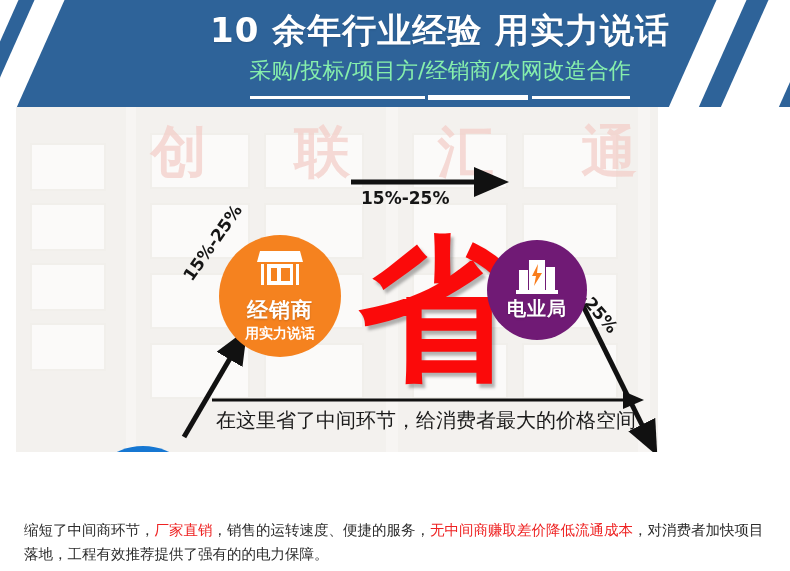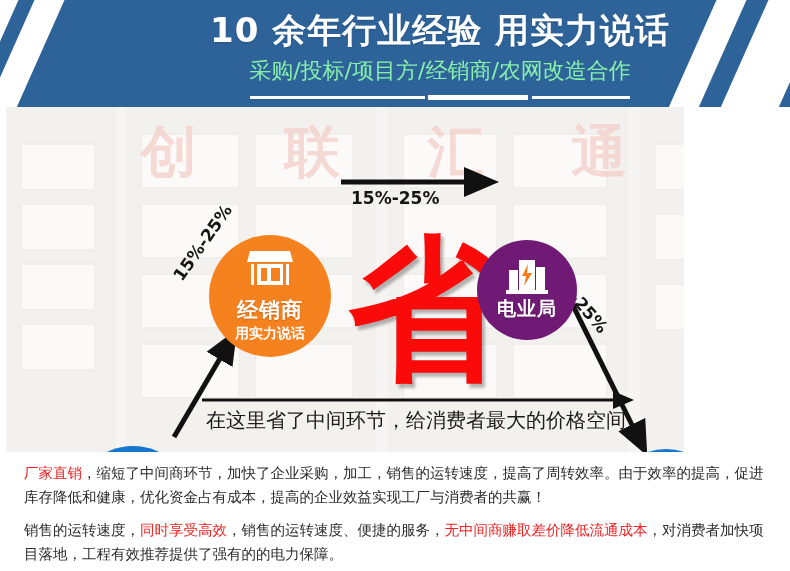--- a/index.html
+++ b/index.html
@@ -34,22 +34,22 @@
     color:#86efac;font-size:22px;letter-spacing:0px;white-space:nowrap;
   }
   .rule-wrap{position:absolute;left:0;top:94px;width:790px;height:6px;}
   .rule{position:absolute;top:2px;height:3px;background:#ffffff;}
   .rule-l{left:205px;width:175px;}
   .rule-c{left:383px;width:100px;height:5px;top:1px;}
   .rule-m{left:487px;width:98px;}
 
   
   .diagram{
-    position:absolute;left:6px;top:107px;width:642px;height:345px;
-    background:#f7f5f3;overflow:hidden;padding-left:36px;
+    position:absolute;left:16px;top:107px;width:642px;height:345px;
+    background:#f7f5f3;overflow:hidden;
   }
   
   .bgphoto{position:absolute;left:0;top:0;width:790px;height:345px;opacity:.5;}
   .bwin{position:absolute;background:#ffffff;border:2px solid #edeae5;}
   .bblock{position:absolute;background:#f1efeb;}
   .wm{
     position:absolute;top:8px;left:0;width:790px;text-align:center;
     font-size:56px;font-weight:bold;color:#f3cfc9;letter-spacing:34px;
     white-space:nowrap;opacity:.75;
   }
@@ -204,21 +204,18 @@
       <span class="nlabel">电业局</span>
     </div>
 
     <div class="node" id="node-consumer">
       
       
     </div>
   </div>
 
   <div class="footer">
-    <div class="para" id="para1">
-      <span class="hl">厂家直销</span><span>，缩短了中间商环节，加快了企业采购，加工，销售的运转速度，提高了周转效率。由于效率的提高，促进库存降低和健康，优化资金占有成本，提高的企业效益实现工厂与消费者的共赢！</span>
-    </div>
     <div class="para" id="para2">
-      <span>销售的运转速度，</span><span class="hl">同时享受高效</span><span>，销售的运转速度、便捷的服务，</span><span class="hl">无中间商赚取差价降低流通成本</span><span>，对消费者加快项目落地，工程有效推荐提供了强有的的电力保障。</span>
+      <span>缩短了中间商环节，</span><span class="hl">厂家直销</span><span>，销售的运转速度、便捷的服务，</span><span class="hl">无中间商赚取差价降低流通成本</span><span>，对消费者加快项目落地，工程有效推荐提供了强有的的电力保障。</span>
     </div>
   </div>
 
 </div>
 
 </body></html>

